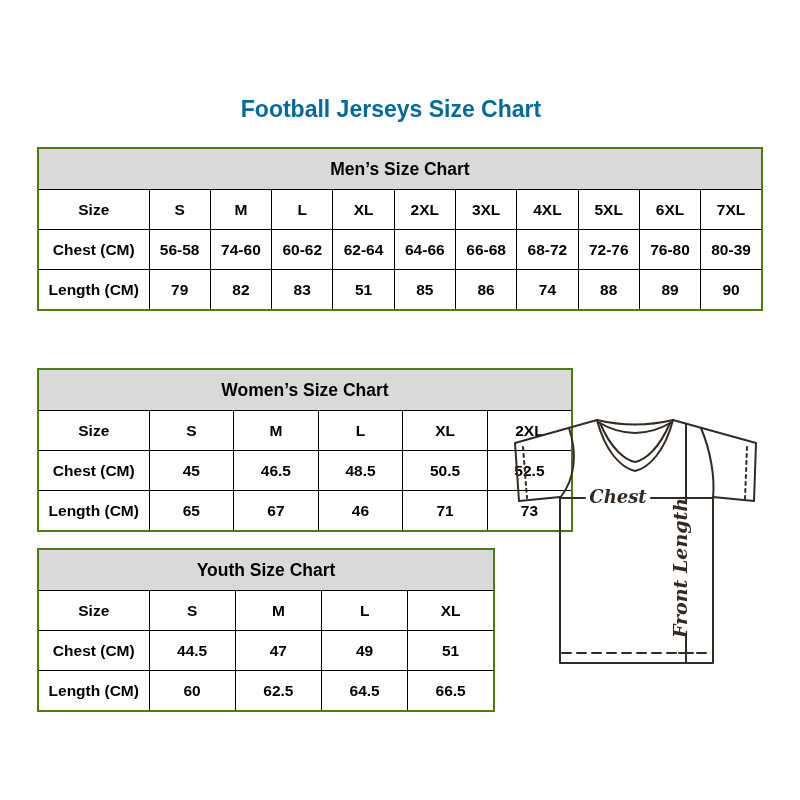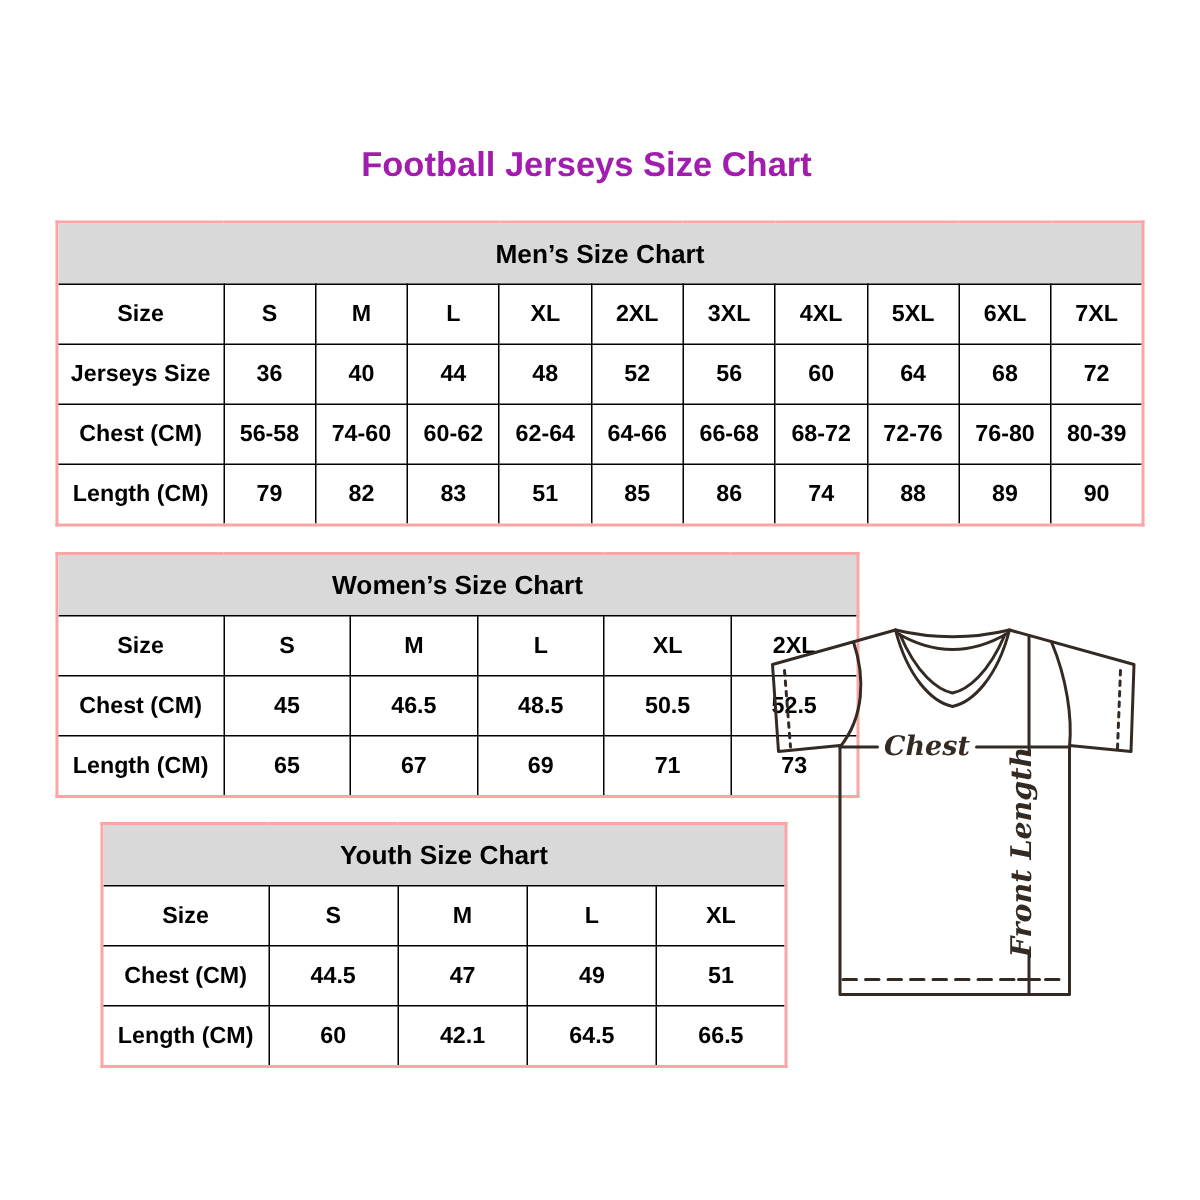--- a/index.html
+++ b/index.html
@@ -14,49 +14,49 @@
   }
   .title {
     position: absolute;
     left: 0;
     top: 96px;
     width: 782px;
     text-align: center;
     font-size: 23px;
     font-weight: bold;
     letter-spacing: 0px;
-    color: #a21caf;
+    color: #0369a1;
   }
   table.size-table {
     position: absolute;
     border-collapse: collapse;
     table-layout: fixed;
     background: #ffffff;
-    border: 2px solid #fca5a5;
+    border: 2px solid #4d7c0f;
   }
   table.size-table td {
     border: 1px solid #000000;
     text-align: center;
     vertical-align: middle;
     font-weight: bold;
     font-size: 15.5px;
     color: #000000;
     padding: 0;
     height: 39px;
     overflow: hidden;
     white-space: nowrap;
   }
   table.size-table td.thead {
     background: #d9d9d9;
     font-size: 17.5px;
     height: 40px;
   }
   #mens-table   { left: 37px; top: 147px; width: 726px; }
   #womens-table { left: 37px; top: 368px; width: 536px; }
-  #youth-table  { left: 37px; top: 548px; width: 458px; margin-left: 30px; }
+  #youth-table  { left: 37px; top: 548px; width: 458px; }
   col.label-col { width: 111px; }
   svg.jersey {
     position: absolute;
     left: 505px;
     top: 410px;
     width: 260px;
     height: 260px;
   }
 </style>
 </head>
@@ -93,33 +93,20 @@
           <td>L</td>
           <td>XL</td>
           <td>2XL</td>
           <td>3XL</td>
           <td>4XL</td>
           <td>5XL</td>
           <td>6XL</td>
           <td>7XL</td>
         </tr>
         <tr>
-          <td>Jerseys Size</td>
-          <td>36</td>
-          <td>40</td>
-          <td>44</td>
-          <td>48</td>
-          <td>52</td>
-          <td>56</td>
-          <td>60</td>
-          <td>64</td>
-          <td>68</td>
-          <td>72</td>
-        </tr>
-        <tr>
           <td>Chest (CM)</td>
           <td>56-58</td>
           <td>74-60</td>
           <td>60-62</td>
           <td>62-64</td>
           <td>64-66</td>
           <td>66-68</td>
           <td>68-72</td>
           <td>72-76</td>
           <td>76-80</td>
@@ -169,21 +156,21 @@
           <td>45</td>
           <td>46.5</td>
           <td>48.5</td>
           <td>50.5</td>
           <td>52.5</td>
         </tr>
         <tr>
           <td>Length (CM)</td>
           <td>65</td>
           <td>67</td>
-          <td>69</td>
+          <td>46</td>
           <td>71</td>
           <td>73</td>
         </tr>
       </tbody>
   </table>
 
   <table class="size-table" id="youth-table">
     <colgroup>
       <col class="label-col">
         <col>
@@ -207,21 +194,21 @@
         <tr>
           <td>Chest (CM)</td>
           <td>44.5</td>
           <td>47</td>
           <td>49</td>
           <td>51</td>
         </tr>
         <tr>
           <td>Length (CM)</td>
           <td>60</td>
-          <td>42.1</td>
+          <td>62.5</td>
           <td>64.5</td>
           <td>66.5</td>
         </tr>
       </tbody>
   </table>
 
   <svg class="jersey" viewBox="0 0 260 260">
     <g fill="none" stroke="#342a24" stroke-width="2" stroke-linecap="round" stroke-linejoin="round">
       <path d="M92,10 L10,33 L14,91 L55,87 L55,253 L208,253 L208,87 L249,91 L251,33 L168,10"></path>
       <path d="M64,18 C72,42 71,68 55,88"></path>

